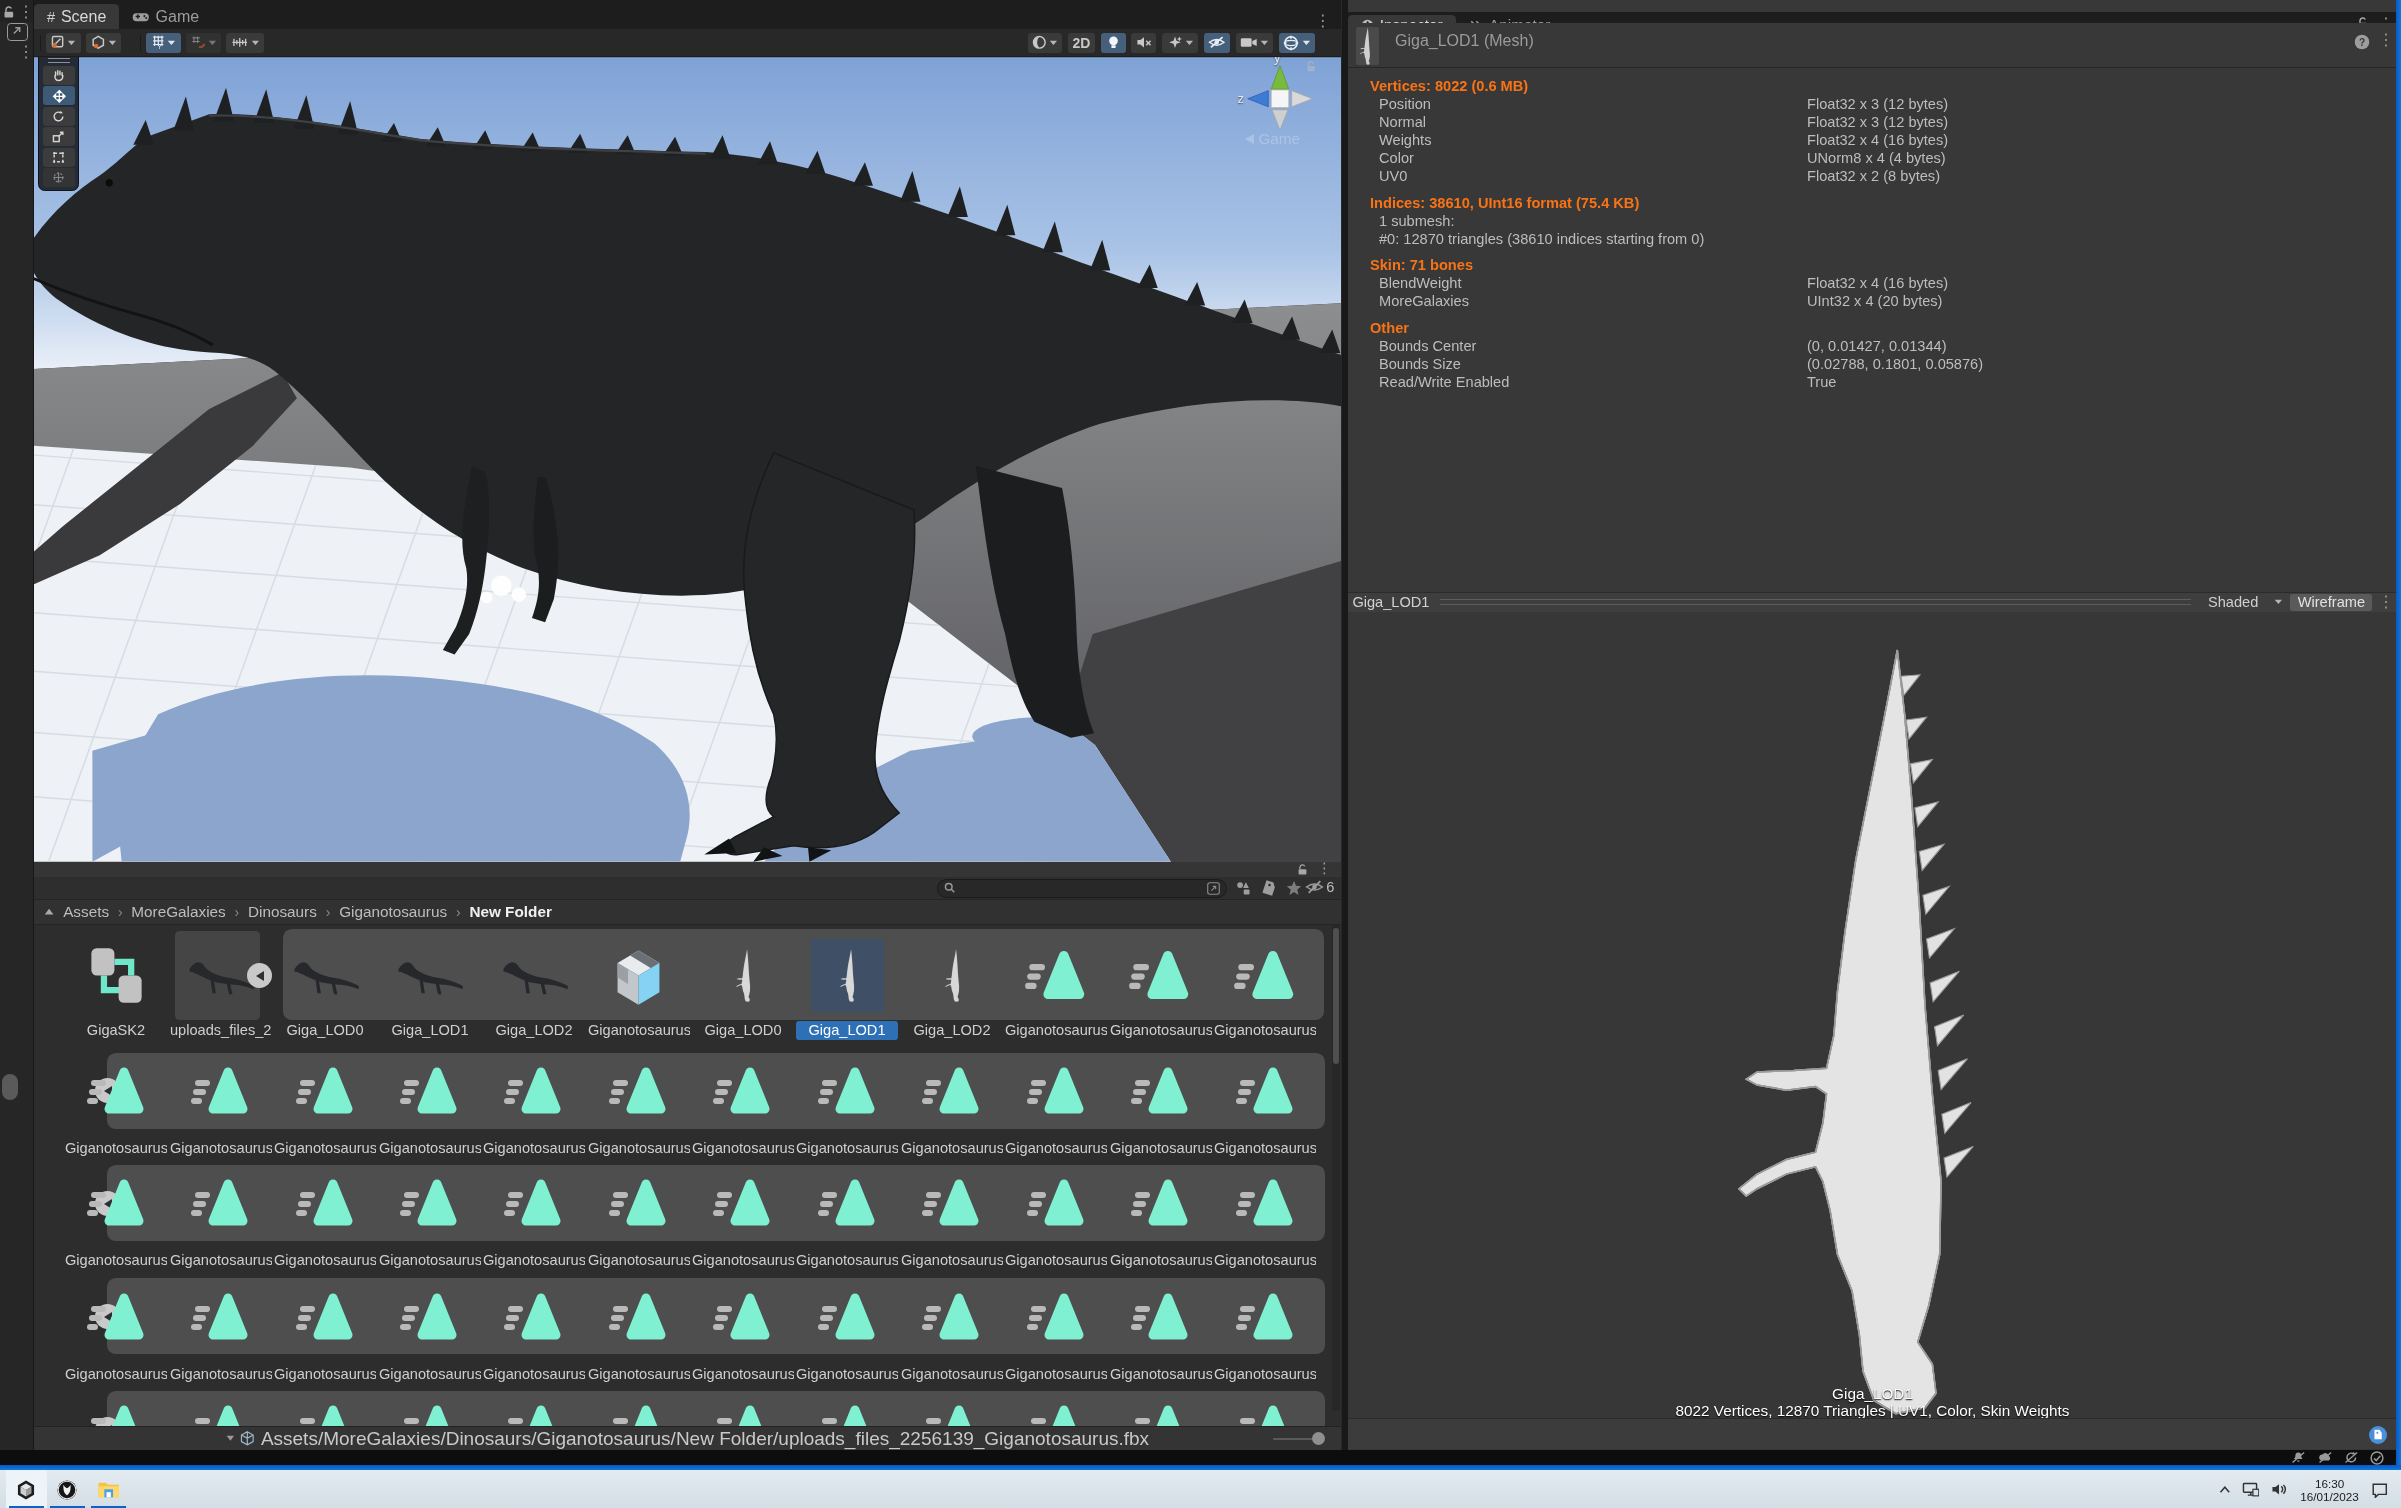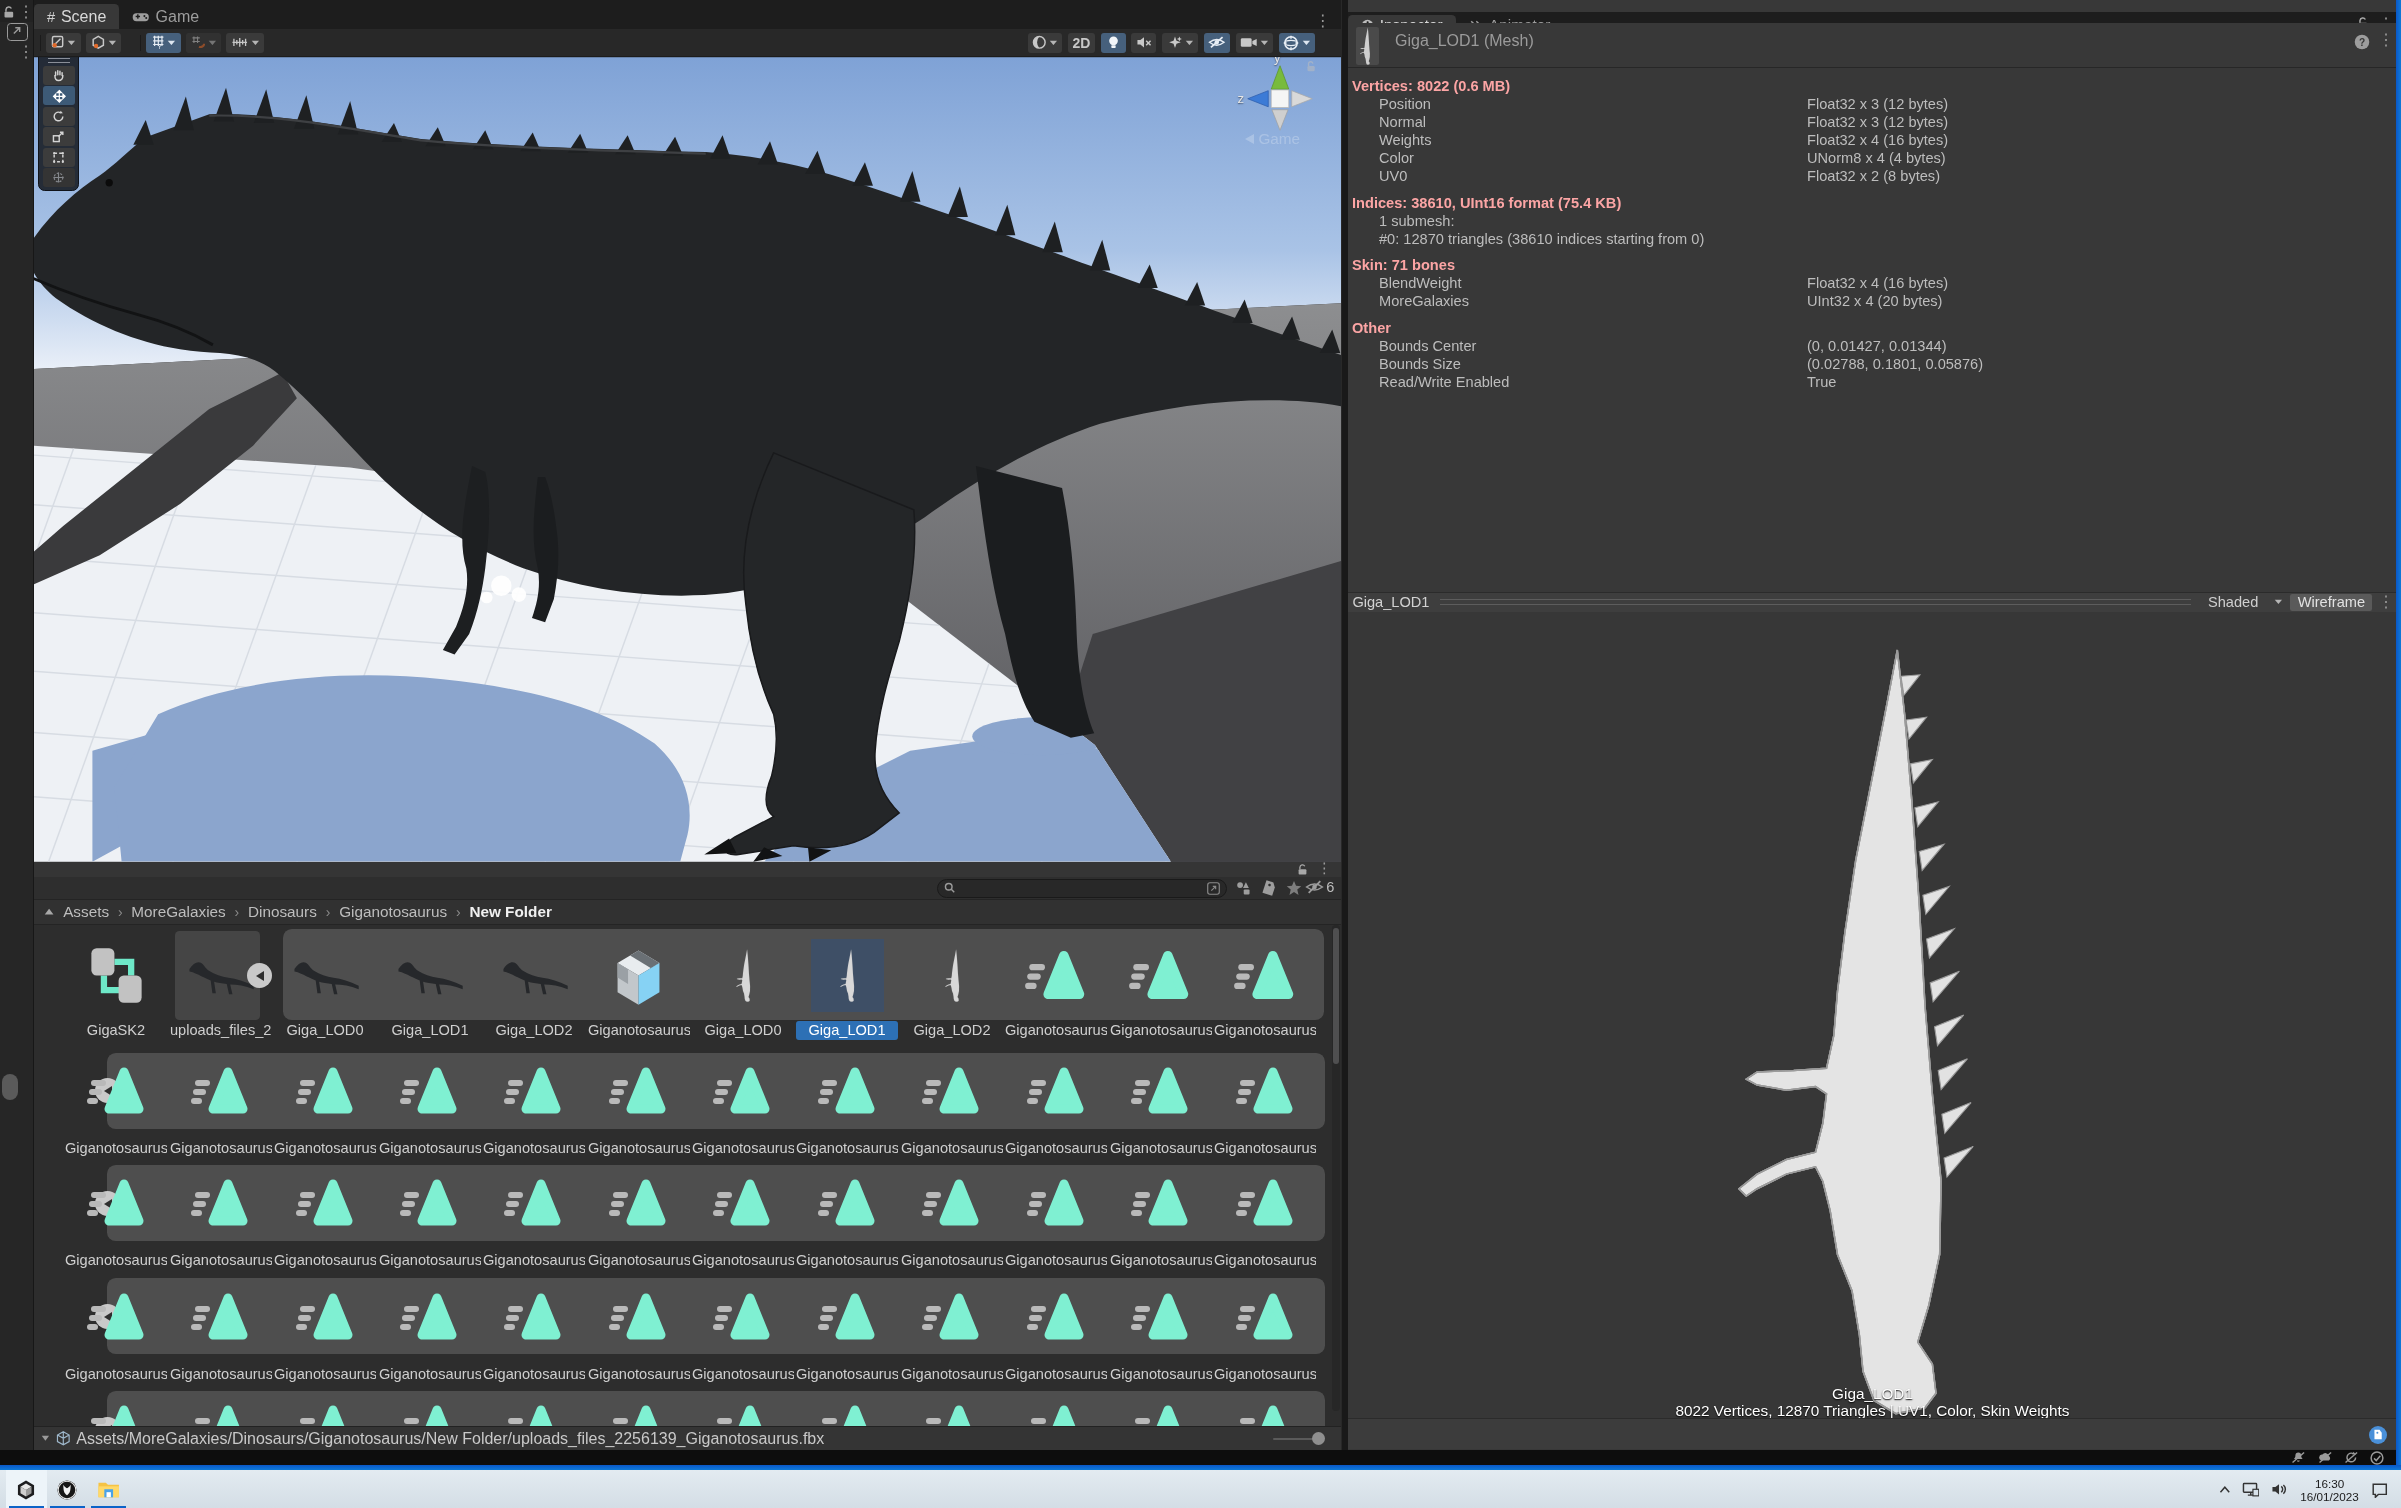--- a/index.html
+++ b/index.html
@@ -53,33 +53,33 @@
   .crumb:last-of-type{color:#f0f0f0;font-weight:bold;}
   #proj-grid{position:absolute;left:0;top:63px;width:1300px;height:501px;overflow:hidden;}
   .sub-panel{position:absolute;background:#4e4e4e;border-radius:8.8px;}
   .notch{position:absolute;width:25px;height:25px;border-radius:50%;background:#c9c9c9;display:flex;align-items:center;justify-content:center;}
   .notch .tri{width:0;height:0;border-top:5.8px solid transparent;border-bottom:5.8px solid transparent;border-right:8.8px solid #2e2e2e;}
   .cell-label{position:absolute;width:102px;height:19px;font-size:14.6px;color:#cfcfcf;text-align:center;white-space:nowrap;overflow:hidden;line-height:19px;}
   .cell-label.sel{background:#2d70b5;color:#fff;border-radius:2.9px;}
   .thumb{position:absolute;display:flex;align-items:center;justify-content:center;}
   #proj-scroll{position:absolute;right:1.5px;top:63px;width:7.3px;height:486px;background:#272727;border-radius:3.7px;}
   #proj-scroll .th{position:absolute;left:0.7px;top:2.9px;width:5.8px;height:136px;background:#4f4f50;border-radius:2.9px;}
-  #proj-pathbar{position:absolute;left:0;top:564px;width:100%;height:24px;background:#343434;border-top:0.7px solid #222;display:flex;align-items:center;padding:0 7.3px;gap:5.8px;font-size:16px;color:#c9c9c9;}
+  #proj-pathbar{position:absolute;left:0;top:564px;width:100%;height:24px;background:#343434;border-top:0.7px solid #222;display:flex;align-items:center;padding:0 7.3px;gap:5.8px;font-size:19px;color:#c9c9c9;justify-content:center;}
   #path-slider{position:absolute;right:17.5px;top:11px;width:51px;height:2.2px;background:#5a5a5a;border-radius:1.5px;}
   #path-slider .knob{position:absolute;right:-1.5px;top:-5.8px;width:13px;height:13px;border-radius:50%;background:#8f8f8f;}
 
   
   #divider-v{left:1342px;top:0;width:5.8px;height:1450px;background:#191919;}
   #inspector-panel{left:1348px;top:0;width:1049px;height:1450px;background:#383838;}
   #insp-tabbar{position:absolute;left:0;top:12px;width:100%;height:23.4px;background:#1d1d1d;display:flex;align-items:flex-end;}
   #insp-header{position:absolute;left:0;top:23.4px;width:100%;height:45px;background:#383838;border-bottom:0.7px solid #272727;}
   #insp-thumb{position:absolute;left:8px;top:3.7px;width:23.4px;height:38px;background:#4a4a4a;border-radius:2.2px;overflow:hidden;}
   #insp-title{position:absolute;left:47px;top:8.8px;font-size:16px;color:#9b9b9b;}
   #insp-sections{position:absolute;left:0;top:68px;width:100%;}
-  .insp-sec-header{margin-top:8.8px;height:18px;line-height:18px;padding-left:4px;font-weight:bold;font-size:14.6px;color:#fca5a5;}
+  .insp-sec-header{margin-top:8.8px;height:18px;line-height:18px;padding-left:22px;font-weight:bold;font-size:14.6px;color:#f97316;}
   .insp-row{position:relative;height:18px;line-height:18px;font-size:14.6px;color:#bdbdbd;}
   .insp-row .lab{position:absolute;left:31px;}
   .insp-row .val{position:absolute;left:459px;}
   .insp-line{height:18px;line-height:18px;padding-left:31px;font-size:14.6px;color:#bdbdbd;}
   #preview-splitter{position:absolute;left:0;top:592px;width:100%;height:20.5px;background:#3e3e3e;border-top:0.7px solid #2b2b2b;border-bottom:0.7px solid #2b2b2b;display:flex;align-items:center;}
   #ps-name{padding-left:4.4px;font-size:14.6px;color:#d2d2d2;}
   #ps-grip{flex:1;height:5.8px;margin:0 10.2px;border-top:1.5px solid #5d5d5d;border-bottom:1.5px solid #5d5d5d;}
   #ps-shaded{display:flex;align-items:center;gap:16px;font-size:14.6px;color:#cfcfcf;padding:0 7.3px;}
   #ps-wire{height:17.5px;padding:0 7.3px;background:#5a5a5a;border-radius:2.2px;font-size:14.6px;color:#e2e2e2;line-height:17.5px;margin-right:5.8px;}
   #preview-area{position:absolute;left:0;top:612px;width:1049px;height:806px;background:#373737;overflow:hidden;}

